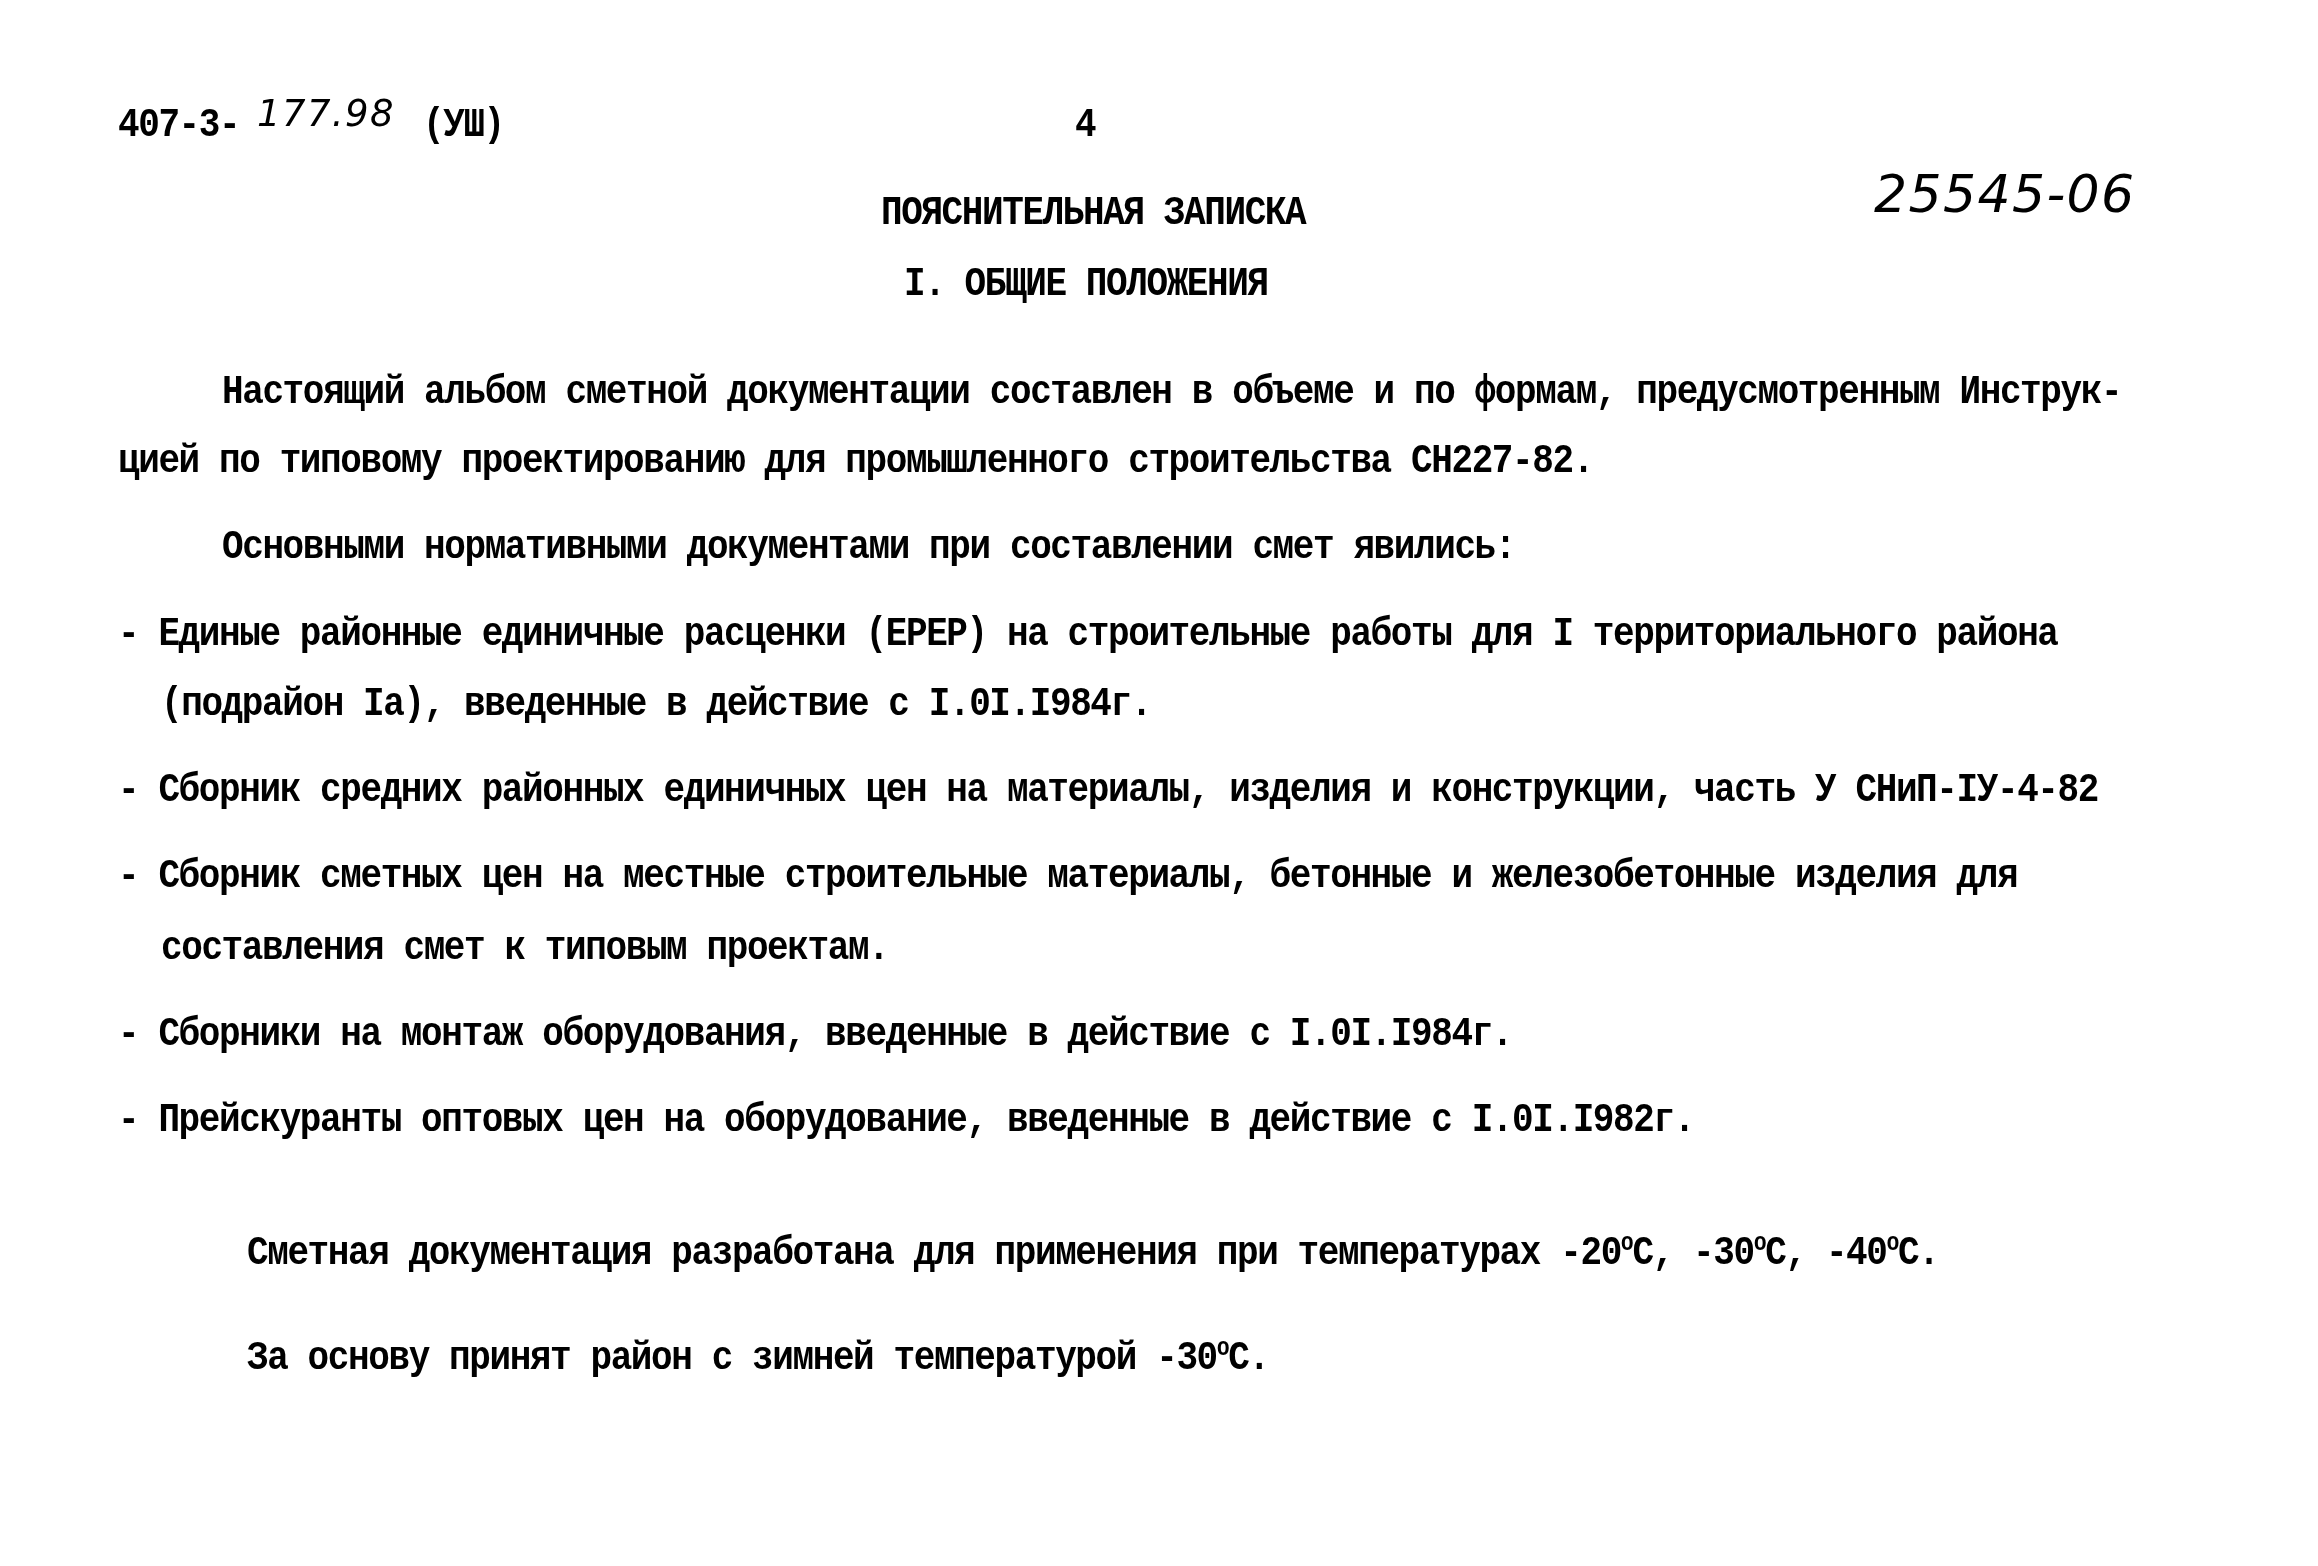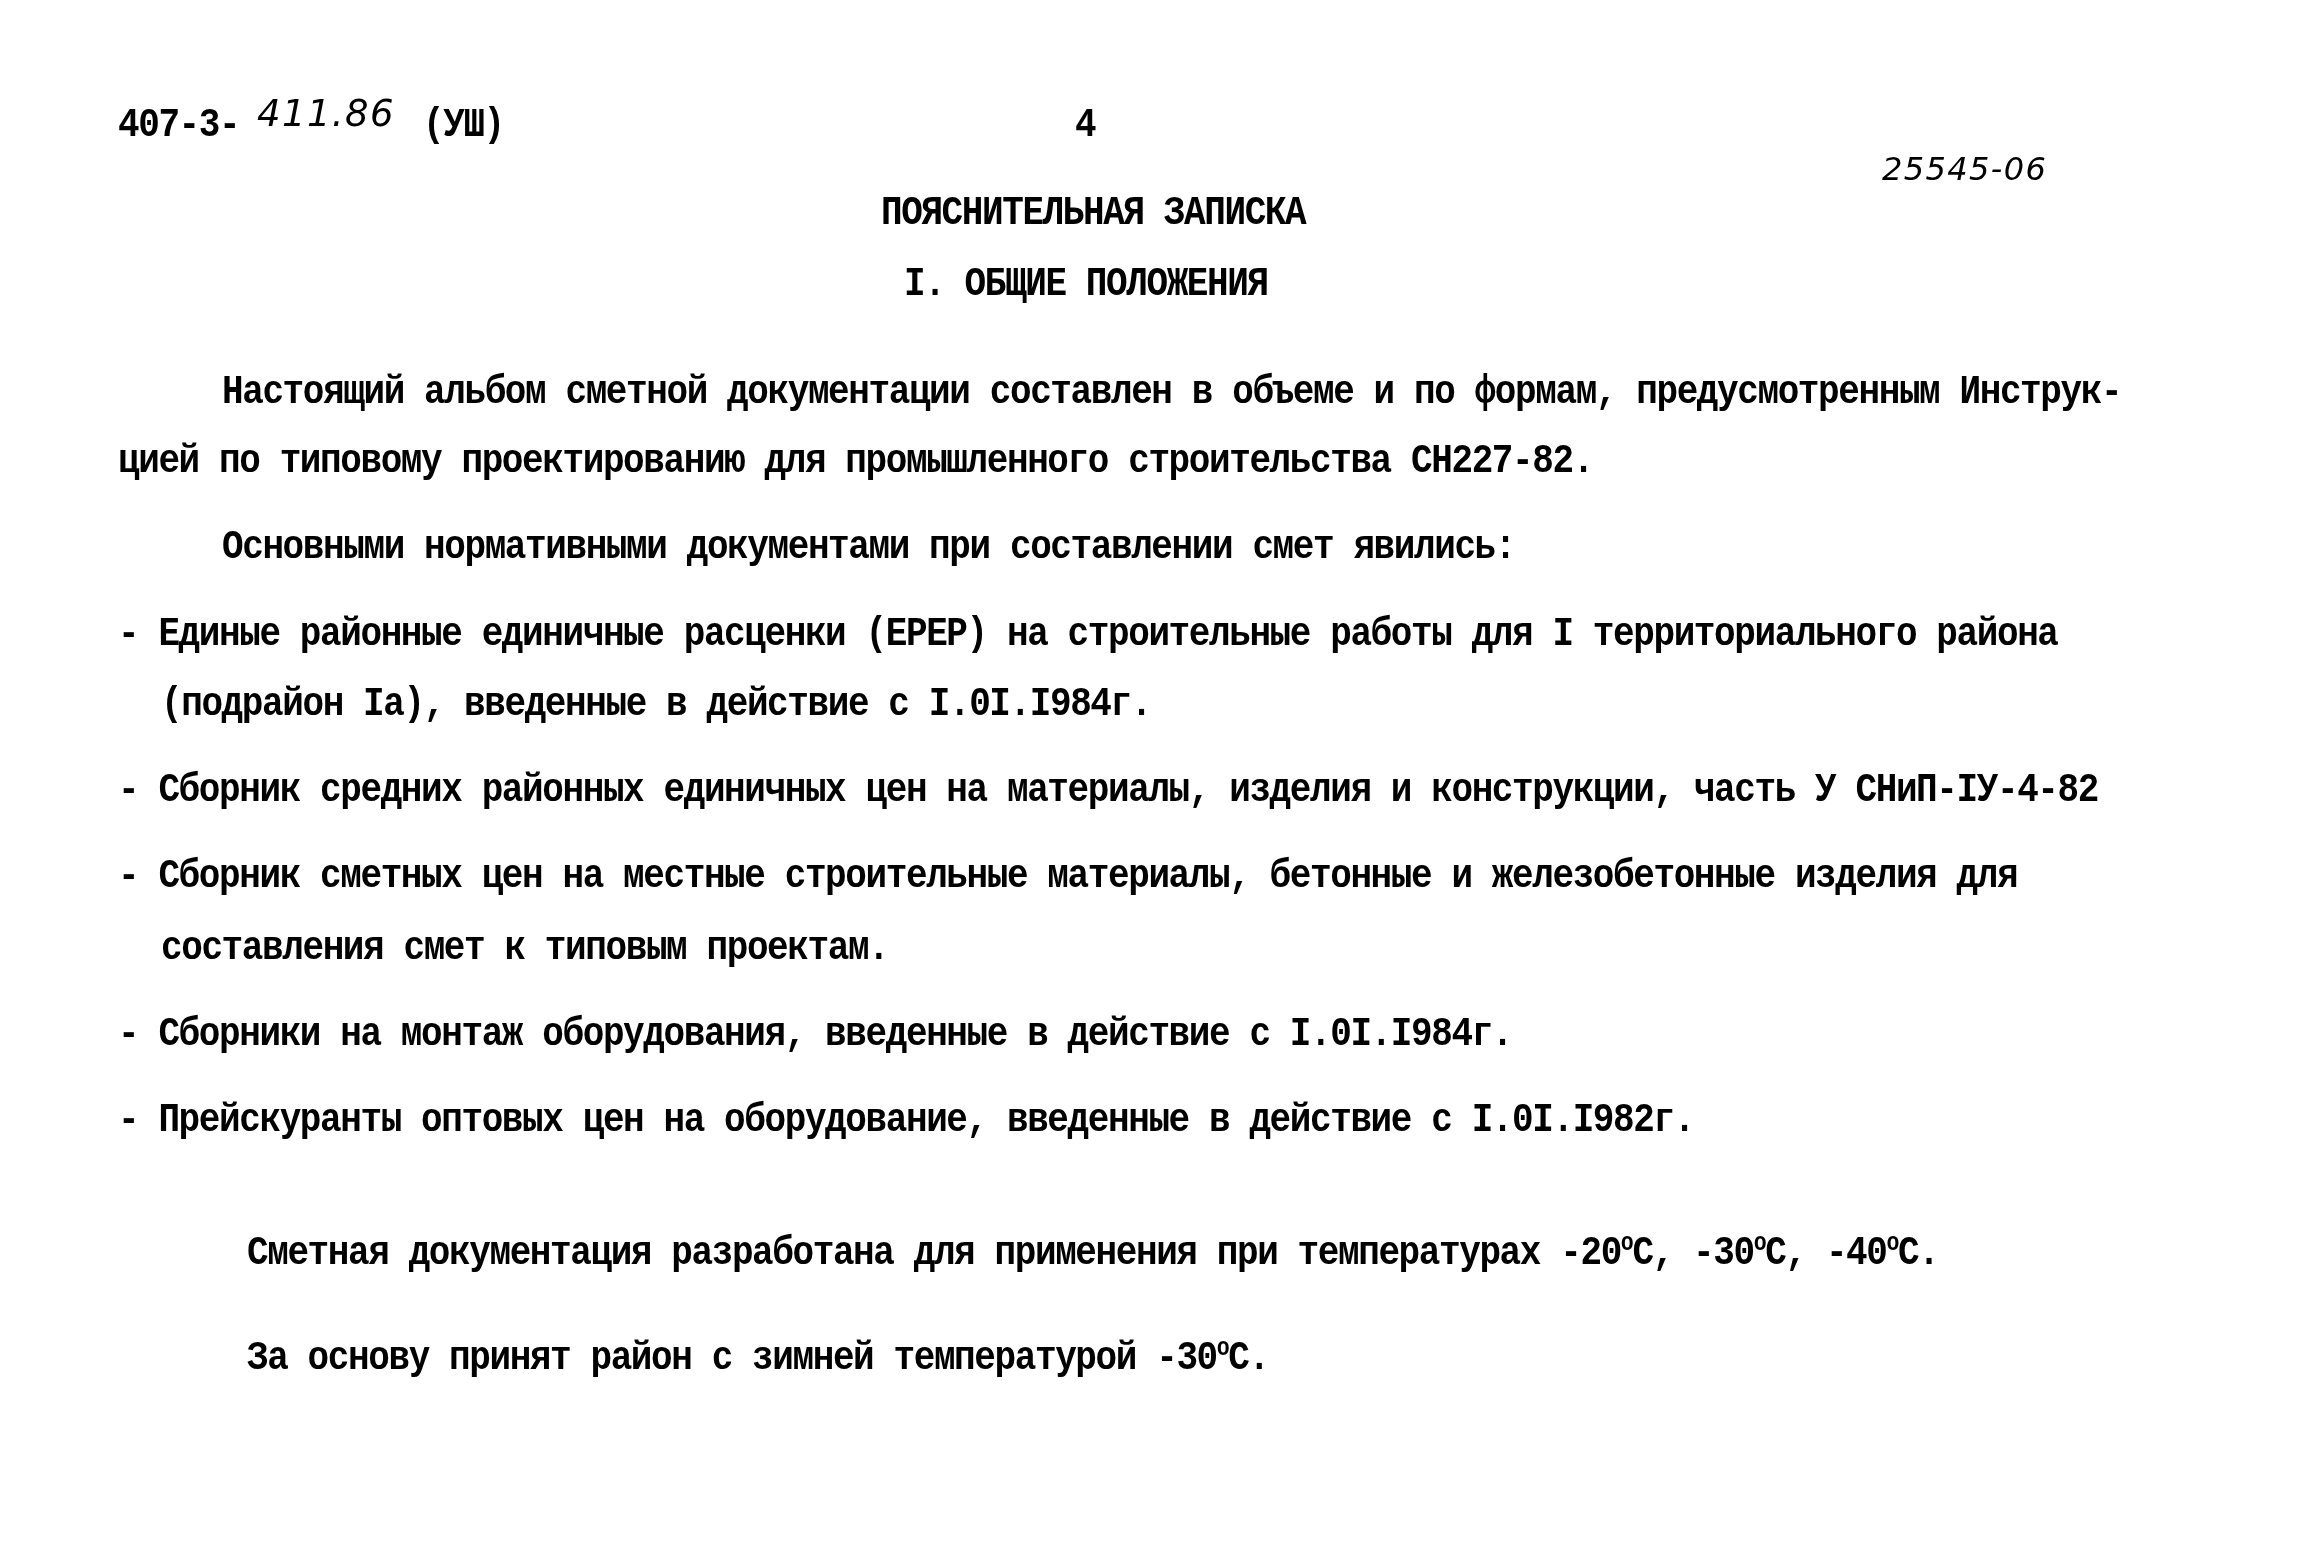--- a/index.html
+++ b/index.html
@@ -8,24 +8,24 @@
   .ln { position:absolute; white-space:nowrap; font-weight:bold; font-size:36px;
         letter-spacing:-1.4px; line-height:43px; transform:scaleY(1.15); transform-origin:left top; }
   .hand { position:absolute; white-space:nowrap; font-family:"DejaVu Sans", sans-serif;
           font-style:italic; font-weight:normal; font-size:37px; letter-spacing:1.4px; }
   sup { font-size:0.6em; vertical-align:0.55em; }
 </style>
 </head>
 <body>
 
 <div class="ln" style="left:118px;top:100px;">407-3-</div>
-<div class="hand" style="left:257px;top:92px;">411.86</div>
+<div class="hand" style="left:257px;top:92px;">177.98</div>
 <div class="ln" style="left:423px;top:100px;">(УШ)</div>
 <div class="ln" style="left:1075px;top:100px;">4</div>
-<div class="hand" style="left:1874px;top:150px;font-size:32px;margin-left:8px;">25545-06</div>
+<div class="hand" style="left:1874px;top:164px;font-size:52px;">25545-06</div>
 
 <div class="ln" style="left:881px;top:188px;">ПОЯСНИТЕЛЬНАЯ ЗАПИСКА</div>
 <div class="ln" style="left:904px;top:259px;">I. ОБЩИЕ ПОЛОЖЕНИЯ</div>
 
 <div class="ln" style="left:222px;top:367px;">Настоящий альбом сметной документации составлен в объеме и по формам, предусмотренным Инструк-</div>
 <div class="ln" style="left:118px;top:436px;">цией по типовому проектированию для промышленного строительства СН227-82.</div>
 <div class="ln" style="left:222px;top:522px;">Основными нормативными документами при составлении смет явились:</div>
 
 <div class="ln" style="left:118px;top:609px;">- Единые районные единичные расценки (ЕРЕР) на строительные работы для I территориального района</div>
 <div class="ln" style="left:161px;top:679px;">(подрайон Iа), введенные в действие с I.0I.I984г.</div>

